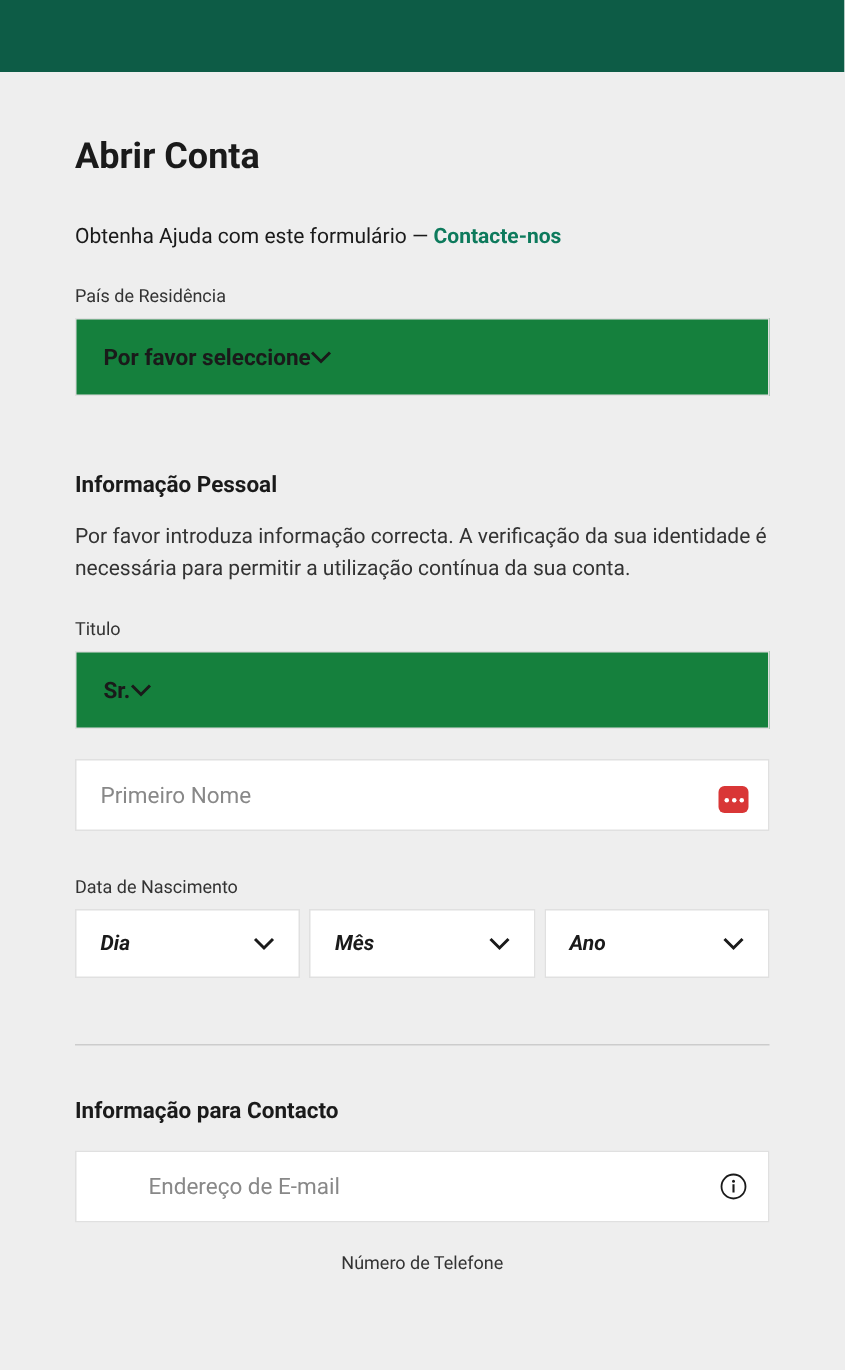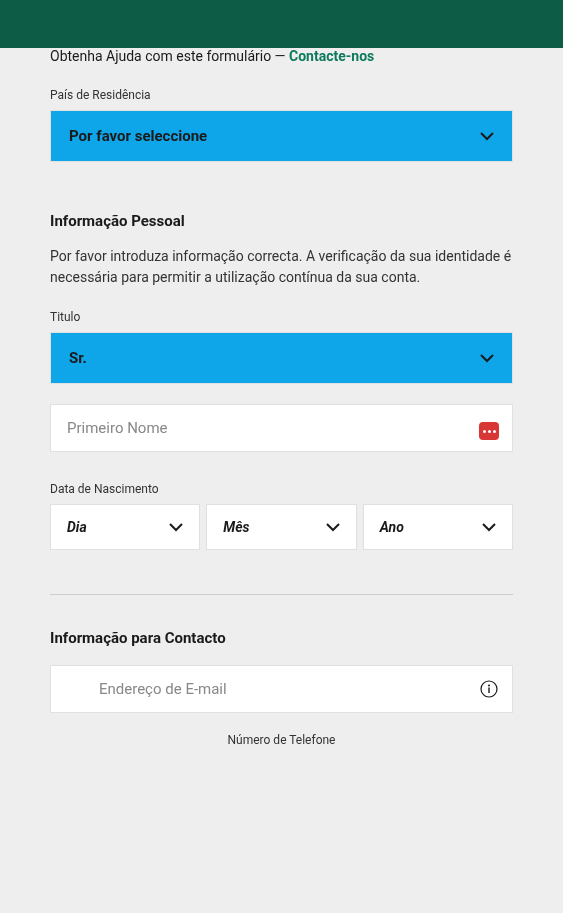--- a/index.html
+++ b/index.html
@@ -37,25 +37,25 @@
       color: #0d7a5c;
       font-weight: 700;
       cursor: pointer;
     }
     .field-label {
       font-size: 12px;
       color: #333;
       margin-bottom: 8px;
     }
     .select-box {
-      background: #0ea5e9;
+      background: #15803d;
       border: 1px solid #e0e0e0;
       padding: 16px 18px;
       display: flex;
-      justify-content: space-between;
+      justify-content: flex-start;
       align-items: center;
       cursor: pointer;
       width: 100%;
     }
     .select-box-text {
       font-size: 15px;
       font-weight: 700;
       color: #1a1a1a;
     }
     .chevron {
@@ -187,20 +187,21 @@
       margin-top: 20px;
     }
   </style>
 </head>
 <body>
 
 <div class="header-bar"></div>
 
 <div class="content">
 
+  <h1 class="page-title">Abrir Conta</h1>
 
   <div class="help-text">
     <span>Obtenha Ajuda com este formulário — </span><span class="help-link">Contacte-nos</span>
   </div>
 
   <div class="field-label">País de Residência</div>
   <div class="select-box">
     <span class="select-box-text">Por favor seleccione</span>
     <span class="chevron">
       <svg viewBox="0 0 14 9" fill="none">

